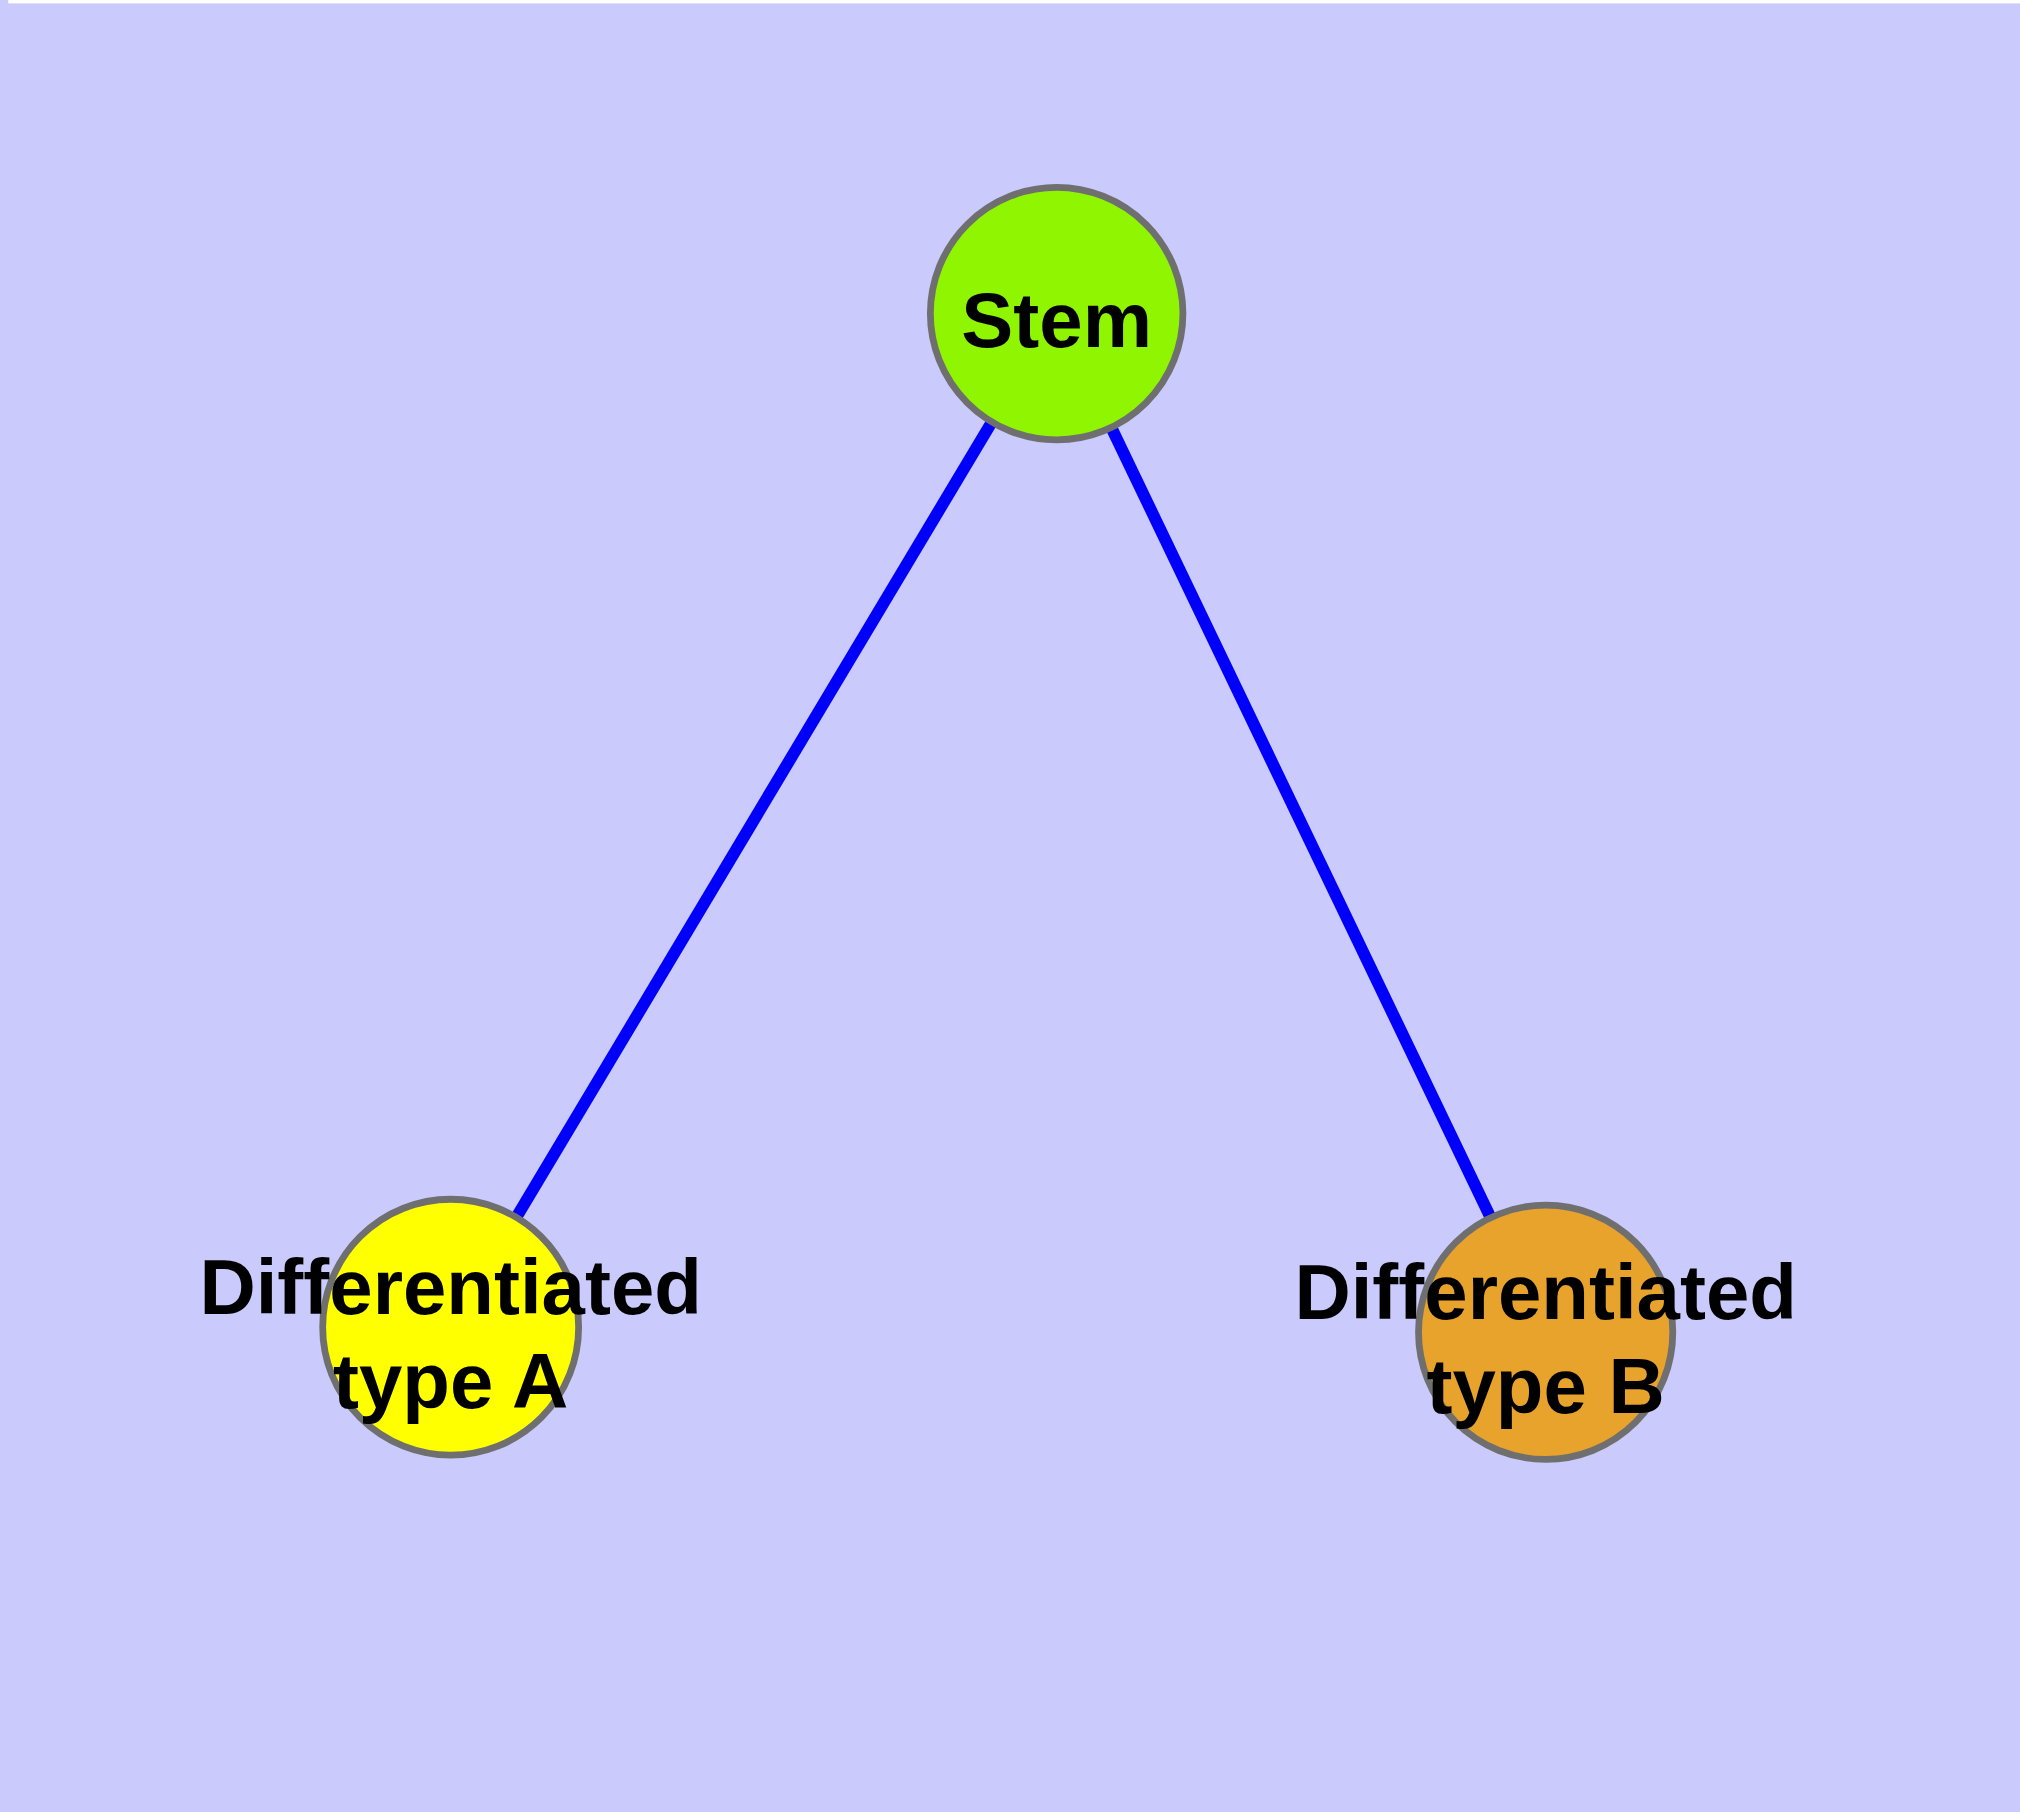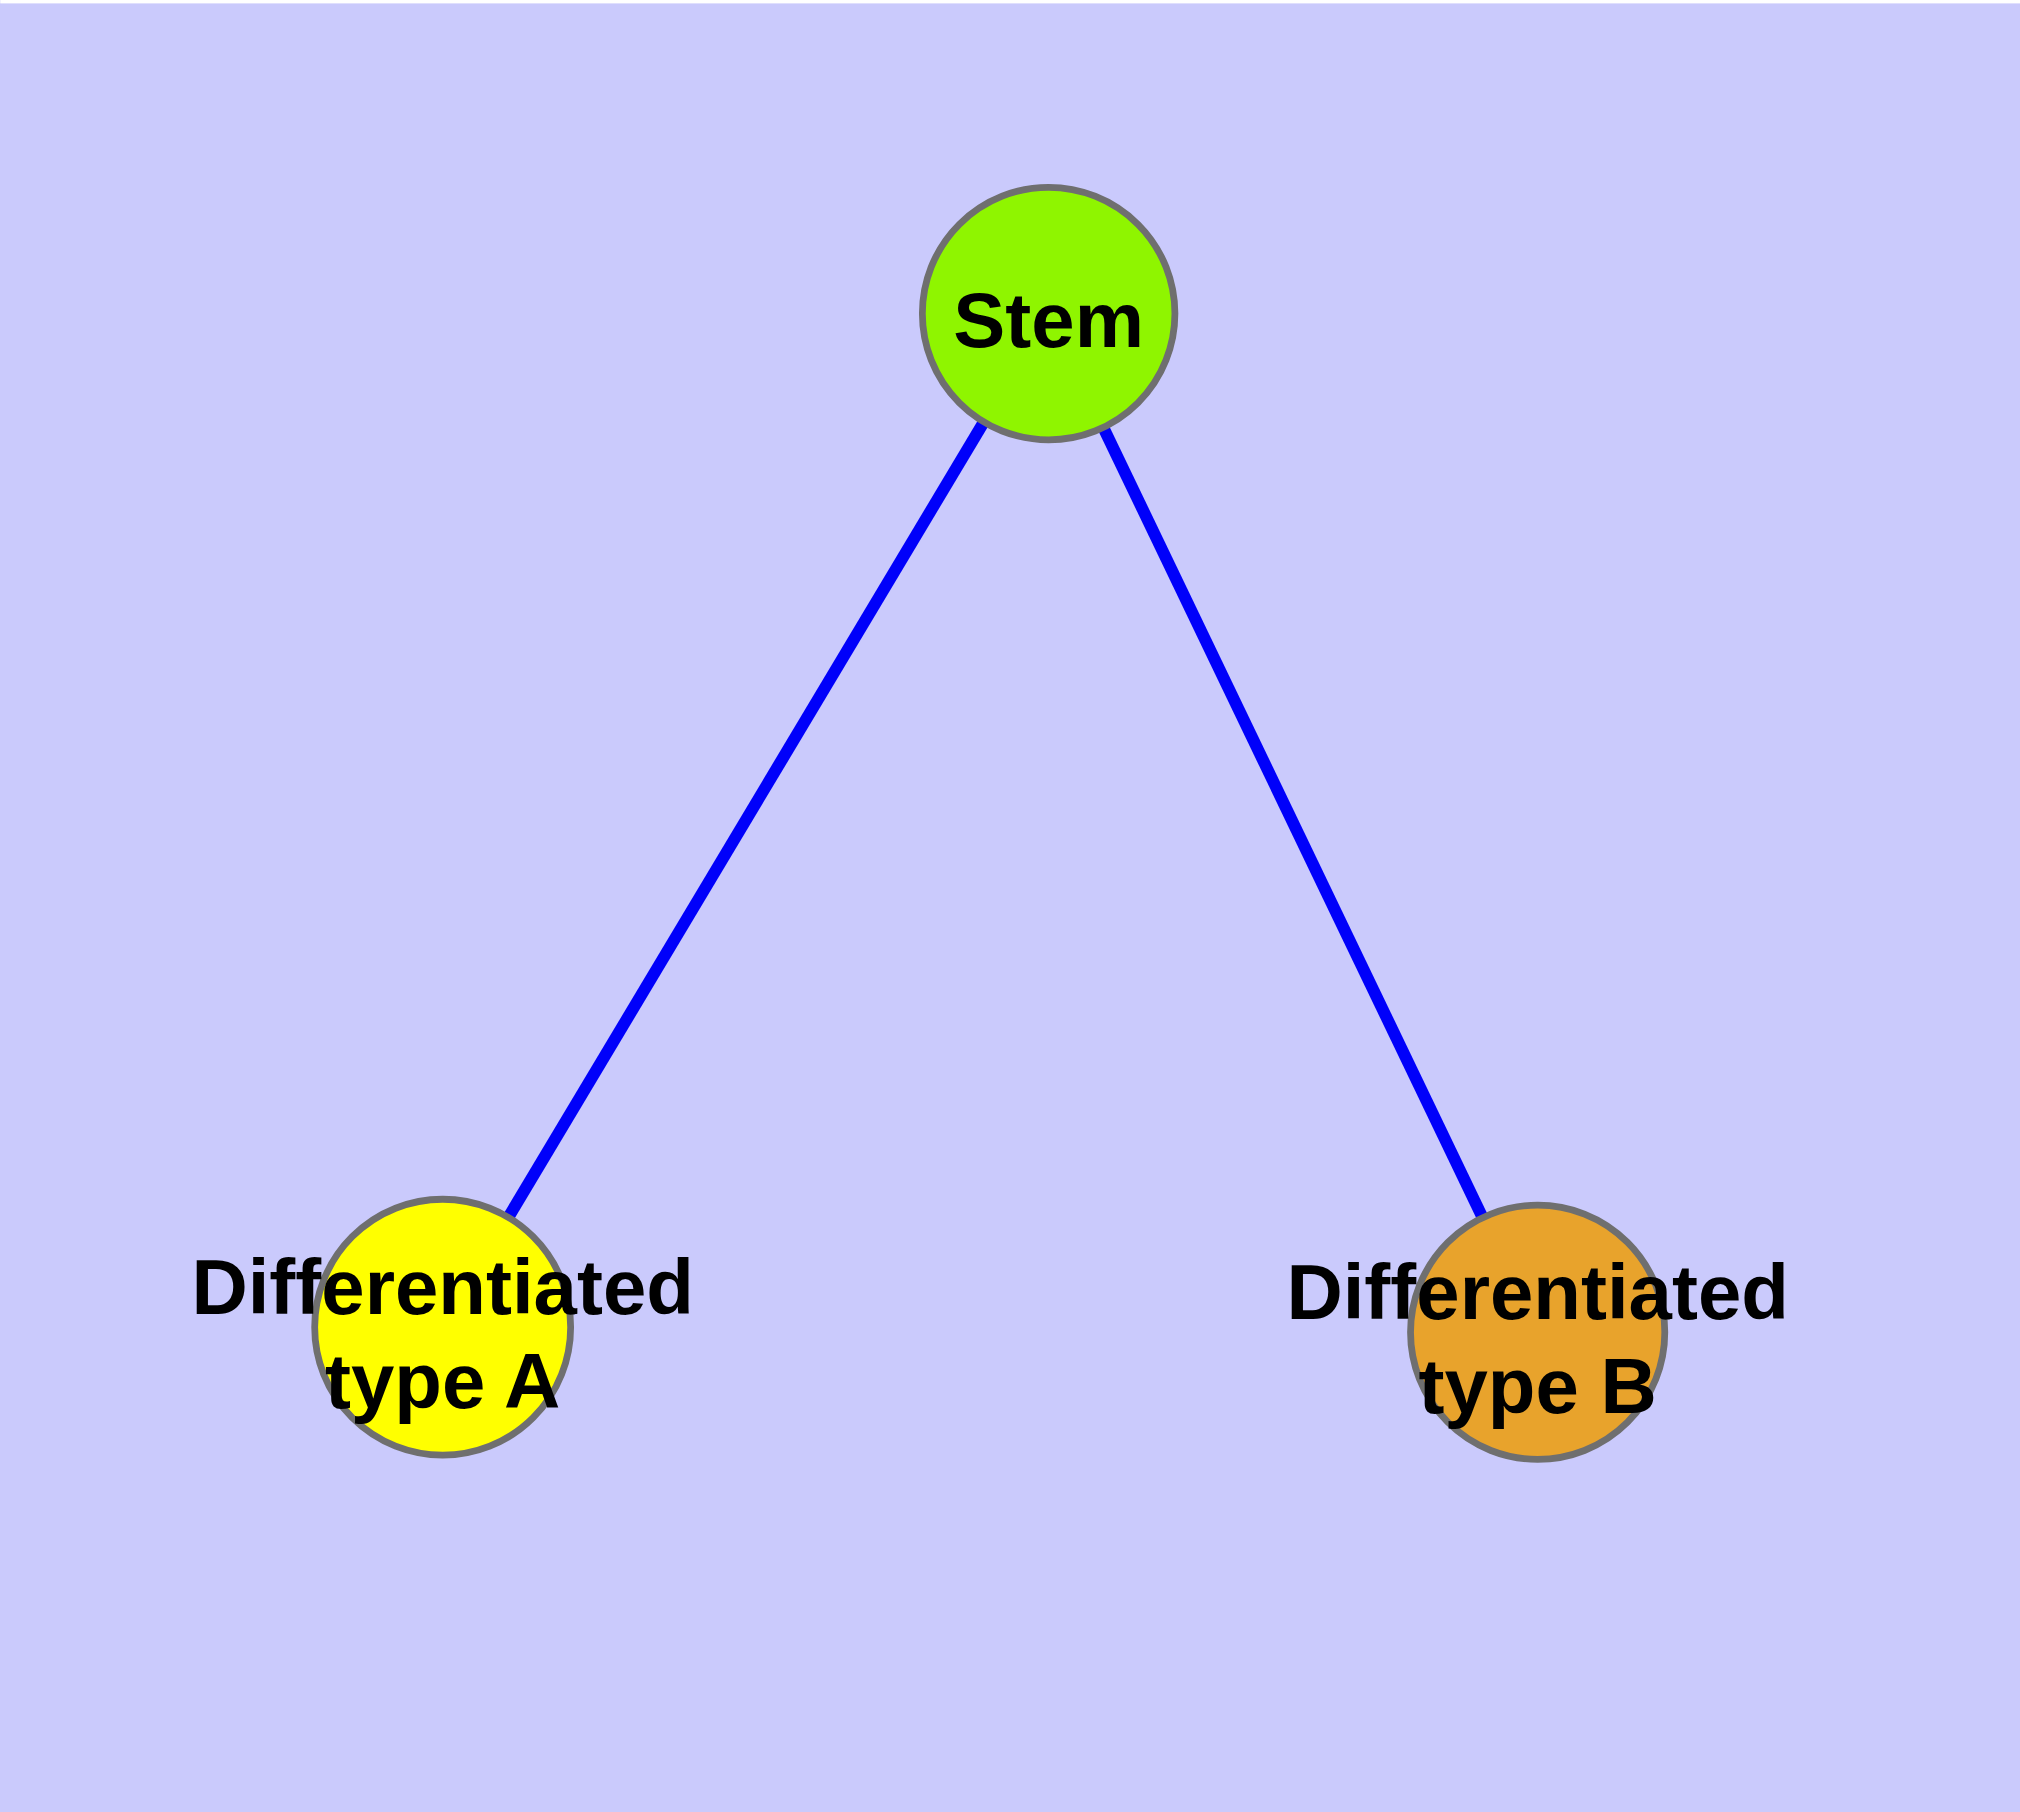--- a/index.html
+++ b/index.html
@@ -4,20 +4,21 @@
 <style>
   html, body {
     margin: 0;
     padding: 0;
     background: #CACAFC;
   }
   .canvas-wrap {
     width: 1597px;
     height: 1812px;
     position: relative;
+    margin-left: 8px;
   }
   svg {
     display: block;
     width: 2021px;
     height: 1812px;
     font-family: "Liberation Sans", sans-serif;
   }
   .node-label {
     font-weight: 700;
     text-anchor: middle;

